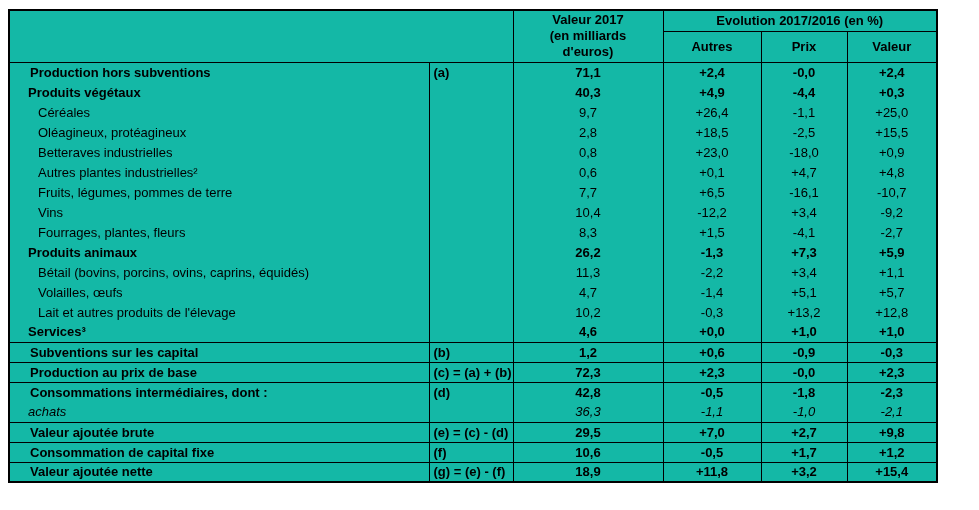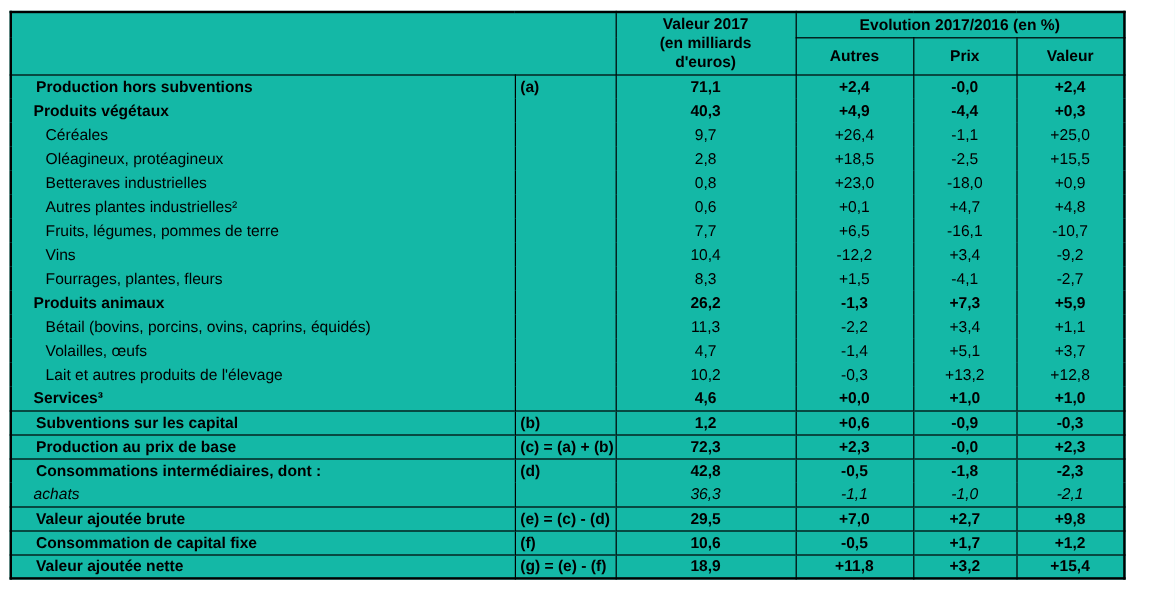--- a/index.html
+++ b/index.html
@@ -162,21 +162,21 @@
           <td class="num">-2,2</td>
           <td class="num">+3,4</td>
           <td class="num">+1,1</td>
         </tr>
         <tr>
           <td class="label ind2">Volailles, œufs</td>
           <td class="formula"></td>
           <td class="num">4,7</td>
           <td class="num">-1,4</td>
           <td class="num">+5,1</td>
-          <td class="num">+3,7</td>
+          <td class="num">+5,7</td>
         </tr>
         <tr>
           <td class="label ind2">Lait et autres produits de l'élevage</td>
           <td class="formula"></td>
           <td class="num">10,2</td>
           <td class="num">-0,3</td>
           <td class="num">+13,2</td>
           <td class="num">+12,8</td>
         </tr>
         <tr class="bold">

